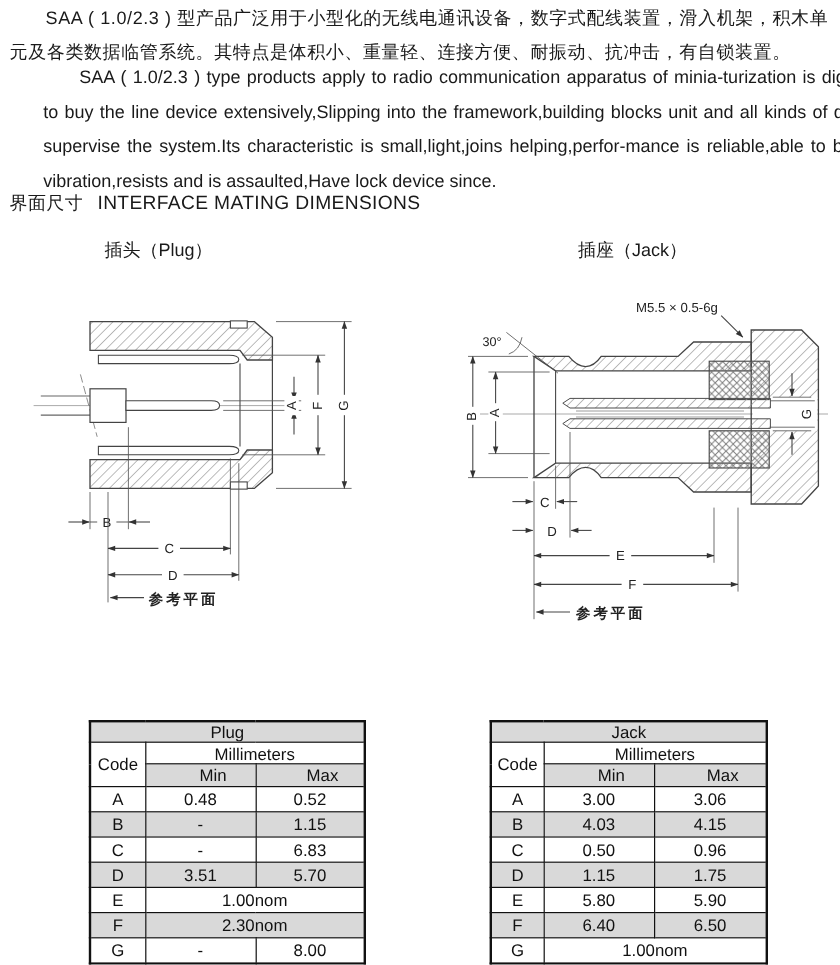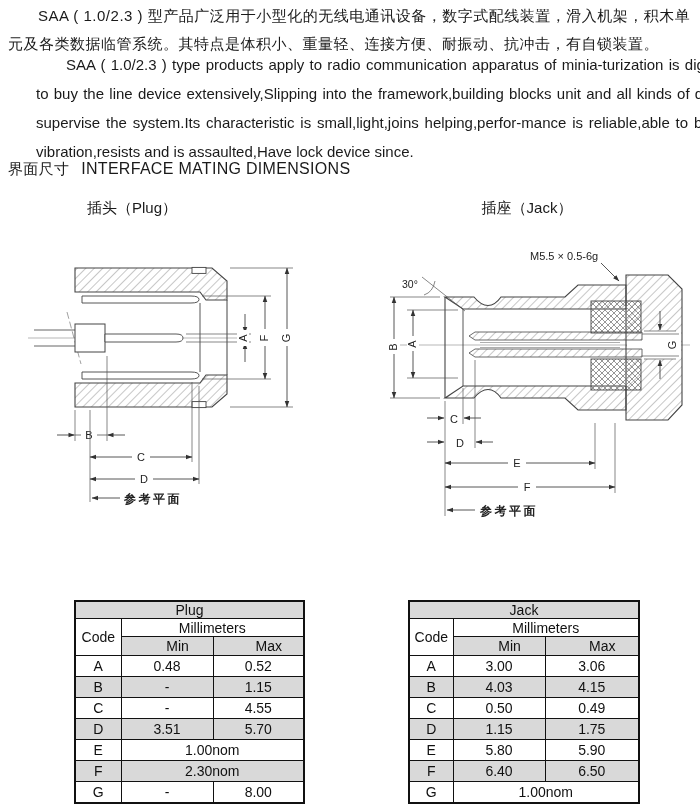--- a/index.html
+++ b/index.html
@@ -269,21 +269,21 @@
         <td>0.52</td>
       </tr>
       <tr class="hd">
         <td class="gray">B</td>
         <td class="gray">-</td>
         <td class="gray">1.15</td>
       </tr>
       <tr class="hd">
         <td>C</td>
         <td>-</td>
-        <td>4.55</td>
+        <td>6.83</td>
       </tr>
       <tr class="hd">
         <td class="gray">D</td>
         <td class="gray">3.51</td>
         <td class="gray">5.70</td>
       </tr>
       <tr class="hd">
         <td>E</td>
         <td colspan="2">1.00nom</td>
       </tr>
@@ -325,21 +325,21 @@
         <td>3.06</td>
       </tr>
       <tr class="hd">
         <td class="gray">B</td>
         <td class="gray">4.03</td>
         <td class="gray">4.15</td>
       </tr>
       <tr class="hd">
         <td>C</td>
         <td>0.50</td>
-        <td>0.49</td>
+        <td>0.96</td>
       </tr>
       <tr class="hd">
         <td class="gray">D</td>
         <td class="gray">1.15</td>
         <td class="gray">1.75</td>
       </tr>
       <tr class="hd">
         <td>E</td>
         <td>5.80</td>
         <td>5.90</td>

